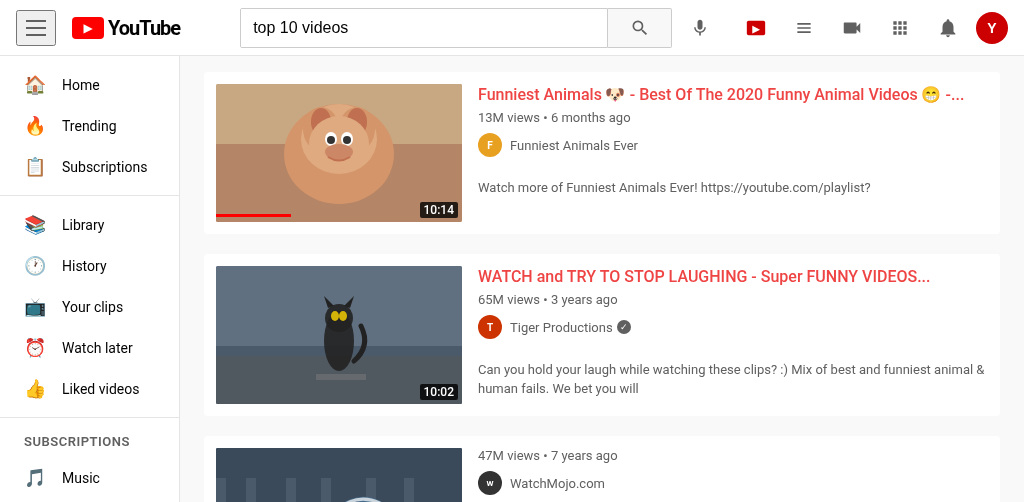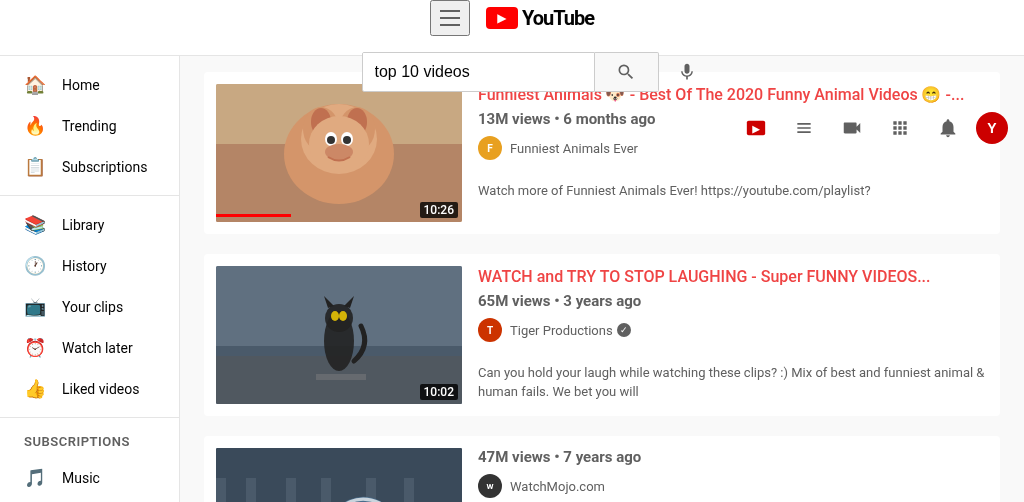--- a/index.html
+++ b/index.html
@@ -6,21 +6,20 @@
     body { font-family: 'Roboto', Arial, sans-serif; font-size: 14px; background: #fff; color: #030303; overflow: hidden; width: 1024px; height: 502px; }
 
     
     .header {
       display: flex; align-items: center;
       height: 56px; padding: 0 16px;
       border-bottom: 1px solid #e5e5e5;
       position: fixed; top: 0; left: 0; right: 0;
       background: #fff; z-index: 100;
       gap: 16px;
-      flex-direction: column;
     }
     .header-left { display: flex; align-items: center; gap: 16px; }
     .hamburger { display: flex; flex-direction: column; gap: 5px; cursor: pointer; padding: 8px; }
     .hamburger span { display: block; width: 20px; height: 2px; background: #606060; }
     .logo { display: flex; align-items: center; gap: 4px; text-decoration: none; }
     .logo-icon { background: #ff0000; border-radius: 4px; width: 32px; height: 22px; display: flex; align-items: center; justify-content: center; }
     .logo-icon::after { content: '▶'; color: #fff; font-size: 12px; }
     .logo-text { font-size: 20px; font-weight: 700; letter-spacing: -1px; color: #030303; }
 
     .search-bar { flex: 1; max-width: 640px; display: flex; align-items: center; padding-left: 44px; }
@@ -50,21 +49,21 @@
     
     .video-item { display: flex; gap: 16px; margin-bottom: 20px; background: #fff; padding: 12px; border-radius: 4px; }
     .thumbnail-wrap { position: relative; width: 246px; min-width: 246px; height: 138px; background: #000; border-radius: 2px; overflow: hidden; flex-shrink: 0; }
     .thumb-bg-1 { background: linear-gradient(135deg, #c8a882 0%, #a0624a 40%, #e8c090 100%); }
     .thumb-bg-2 { background: linear-gradient(135deg, #607080 0%, #8090a0 40%, #4a5a6a 100%); }
     .thumb-bg-3 { background: linear-gradient(135deg, #3a4a5a 0%, #5a6a7a 40%, #203040 100%); }
     .duration-badge { position: absolute; bottom: 4px; right: 4px; background: rgba(0,0,0,0.8); color: #fff; font-size: 12px; padding: 1px 4px; border-radius: 2px; font-weight: 500; }
 
     .video-info { flex: 1; }
     .video-title { font-size: 16px; font-weight: 500; line-height: 1.4; margin-bottom: 4px; color: #ef4444; }
-    .video-meta { font-size: 15px; color: #606060; margin-bottom: 8px; font-weight: bold; }
+    .video-meta { font-size: 13px; color: #606060; margin-bottom: 8px; }
     .channel-row { display: flex; align-items: center; gap: 8px; margin-bottom: 6px; }
     .channel-avatar { width: 24px; height: 24px; border-radius: 50%; display: flex; align-items: center; justify-content: center; font-size: 10px; font-weight: 700; color: #fff; flex-shrink: 0; }
     .channel-name { font-size: 13px; color: #606060; display: flex; align-items: center; gap: 4px; }
     .verified-icon { width: 14px; height: 14px; background: #606060; border-radius: 50%; display: inline-flex; align-items: center; justify-content: center; color: #fff; font-size: 9px; }
     .video-desc { font-size: 13px; color: #606060; line-height: 1.4; margin-top: 22px; }
 
     
     .dog-art { position: absolute; inset: 0; }
     .dog-art svg { width: 100%; height: 100%; }
 
@@ -209,21 +208,21 @@
             <ellipse cx="123" cy="60" rx="30" ry="28" fill="#e0aa80"></ellipse>
             <ellipse cx="115" cy="55" rx="6" ry="7" fill="#fff"></ellipse>
             <ellipse cx="131" cy="55" rx="6" ry="7" fill="#fff"></ellipse>
             <circle cx="115" cy="56" r="4" fill="#333"></circle>
             <circle cx="131" cy="56" r="4" fill="#333"></circle>
             <ellipse cx="123" cy="68" rx="14" ry="8" fill="#cc8866"></ellipse>
             <path d="M112 73 Q123 80 134 73" stroke="#c07050" stroke-width="2" fill="none"></path>
             <rect x="0" y="130" width="75" height="3" fill="#ff0000"></rect>
           </svg>
         </div>
-        <div class="duration-badge">10:26</div>
+        <div class="duration-badge">10:14</div>
       </div>
       <div class="video-info">
         <div class="video-title">Funniest Animals 🐶 - Best Of The 2020 Funny Animal Videos 😁 -...</div>
         <div class="video-meta">
           <span>13M views</span>
           <span> • </span>
           <span>6 months ago</span>
         </div>
         <div class="channel-row">
           <div class="channel-avatar" style="background:#e8a020;">F</div>

